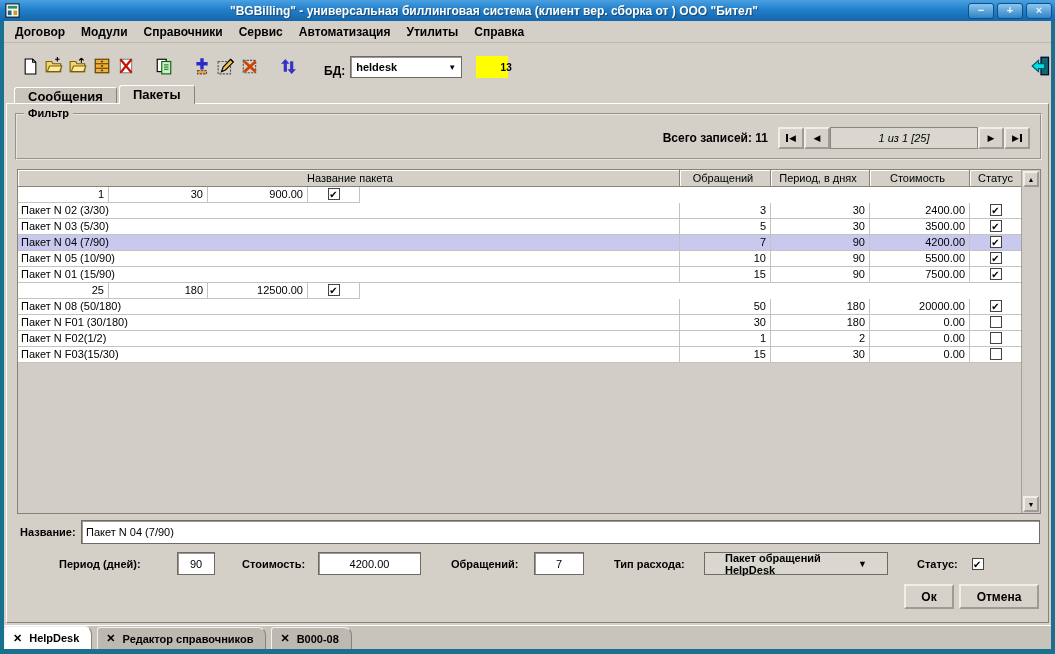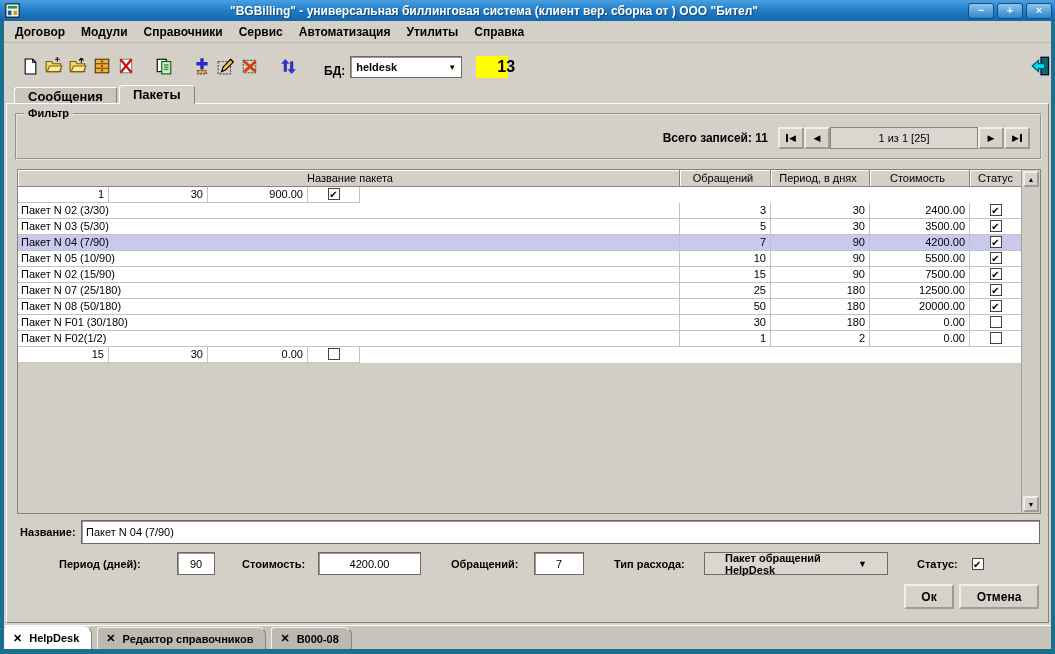--- a/index.html
+++ b/index.html
@@ -31,21 +31,21 @@
     align-items:flex-end; padding:0 6px; }
   .tool-btn { width:24px; height:24px; display:flex; align-items:center; justify-content:center;
     background:transparent; border:1px solid transparent; }
   .tool-gap { width:14px; }
   .db-label { font-size:12px; font-weight:bold; margin:0 5px 0 10px; }
   .db-select { width:112px; height:22px; background:#fff; border:1px solid #6f6b64;
     box-shadow:inset 1px 1px 0 #9c988f; display:flex; align-items:center; padding:0 5px;
     font-size:11px; font-weight:bold; }
   .db-select .arrow { margin-left:auto; font-size:8px; }
   .count-badge { width:32px; height:22px; margin-left:14px; background:#ffff00;
-    font-size:16px; font-weight:bold; display:flex; align-items:center; justify-content:center;padding-left:28px; }
+    font-size:10px; font-weight:bold; display:flex; align-items:center; justify-content:center;padding-left:28px; }
   .toolbar-right { margin-left:auto; }
 
   
   .tabs-row { position:absolute; left:10px; top:64px; height:19px; display:flex; align-items:flex-end; }
   .tab { height:17px; padding:1px 13px; font-size:13px; font-weight:bold; background:#c9c5bd;
     border:1px solid #87837c; border-bottom:none; border-top-color:#fff; border-left-color:#fff;
     border-radius:3px 3px 0 0; margin-right:2px; }
   .tab.active { height:19px; background:#d4d0c8; position:relative; z-index:3; }
 
   
@@ -56,21 +56,21 @@
   .filter-box { position:absolute; left:8px; top:9px; width:1027px; height:47px;
     border:2px groove #e8e5df; }
   .filter-legend { position:absolute; top:-8px; left:7px; background:#d4d0c8; padding:0 4px;
     font-size:11px; font-weight:bold; }
   .pager { position:absolute; right:10px; top:12px; height:22px; display:flex; align-items:center; }
   .records { font-size:12px; font-weight:bold; margin-right:10px; }
   .nav-btn { width:26px; height:22px; background:#d6d2ca; border:2px outset #f0eee9;
     display:flex; align-items:center; justify-content:center; gap:1px; font-size:9px; color:#000; }
   .nav-btn .bar { width:2px; height:8px; background:#000; }
   .page-field { width:148px; height:22px; border:1px solid #8a867f; background:#dad7d0;
-    font-size:11px; display:flex; align-items:center; justify-content:center; }
+    font-size:11px; display:flex; align-items:center; justify-content:center;font-style:italic; }
 
   
   .table { position:absolute; left:10px; top:65px; width:1024px; height:345px;
     border:1px solid #87837c; background:#d2cec7; }
   .thead { display:flex; height:17px; background:#d4d0c8; }
   .th { font-size:11px; display:flex; align-items:center; justify-content:center;
     border-right:1px solid #87837c; border-bottom:1px solid #87837c;
     box-shadow:inset 1px 1px 0 #fff; white-space:nowrap; overflow:hidden; }
   .tbody { position:absolute; left:0; top:17px; bottom:0; width:1004px; overflow:hidden; }
   .tr { display:flex; height:16px; background:#fff; }
@@ -315,28 +315,27 @@
               <div class="td col-status"><span class="cb checked">✔</span></div>
             </div>
             <div class="tr">
               <div class="td col-name">Пакет N 05 (10/90)</div>
               <div class="td col-calls">10</div>
               <div class="td col-period">90</div>
               <div class="td col-cost">5500.00</div>
               <div class="td col-status"><span class="cb checked">✔</span></div>
             </div>
             <div class="tr">
-              <div class="td col-name">Пакет N 02 (15/90)</div>
+              <div class="td col-name">Пакет N 01 (15/90)</div>
               <div class="td col-calls">15</div>
               <div class="td col-period">90</div>
               <div class="td col-cost">7500.00</div>
               <div class="td col-status"><span class="cb checked">✔</span></div>
             </div>
             <div class="tr">
-              <div class="td col-name">Пакет N 07 (25/180)</div>
               <div class="td col-calls">25</div>
               <div class="td col-period">180</div>
               <div class="td col-cost">12500.00</div>
               <div class="td col-status"><span class="cb checked">✔</span></div>
             </div>
             <div class="tr">
               <div class="td col-name">Пакет N 08 (50/180)</div>
               <div class="td col-calls">50</div>
               <div class="td col-period">180</div>
               <div class="td col-cost">20000.00</div>
@@ -350,20 +349,21 @@
               <div class="td col-status"><span class="cb"></span></div>
             </div>
             <div class="tr">
               <div class="td col-name">Пакет N F02(1/2)</div>
               <div class="td col-calls">1</div>
               <div class="td col-period">2</div>
               <div class="td col-cost">0.00</div>
               <div class="td col-status"><span class="cb"></span></div>
             </div>
             <div class="tr">
+              <div class="td col-name">Пакет N F03(15/30)</div>
               <div class="td col-calls">15</div>
               <div class="td col-period">30</div>
               <div class="td col-cost">0.00</div>
               <div class="td col-status"><span class="cb"></span></div>
             </div>
           </div>
         <div class="vscroll">
           <div class="sb-btn sb-up">▲</div>
           <div class="sb-btn sb-down">▼</div>
         </div>

